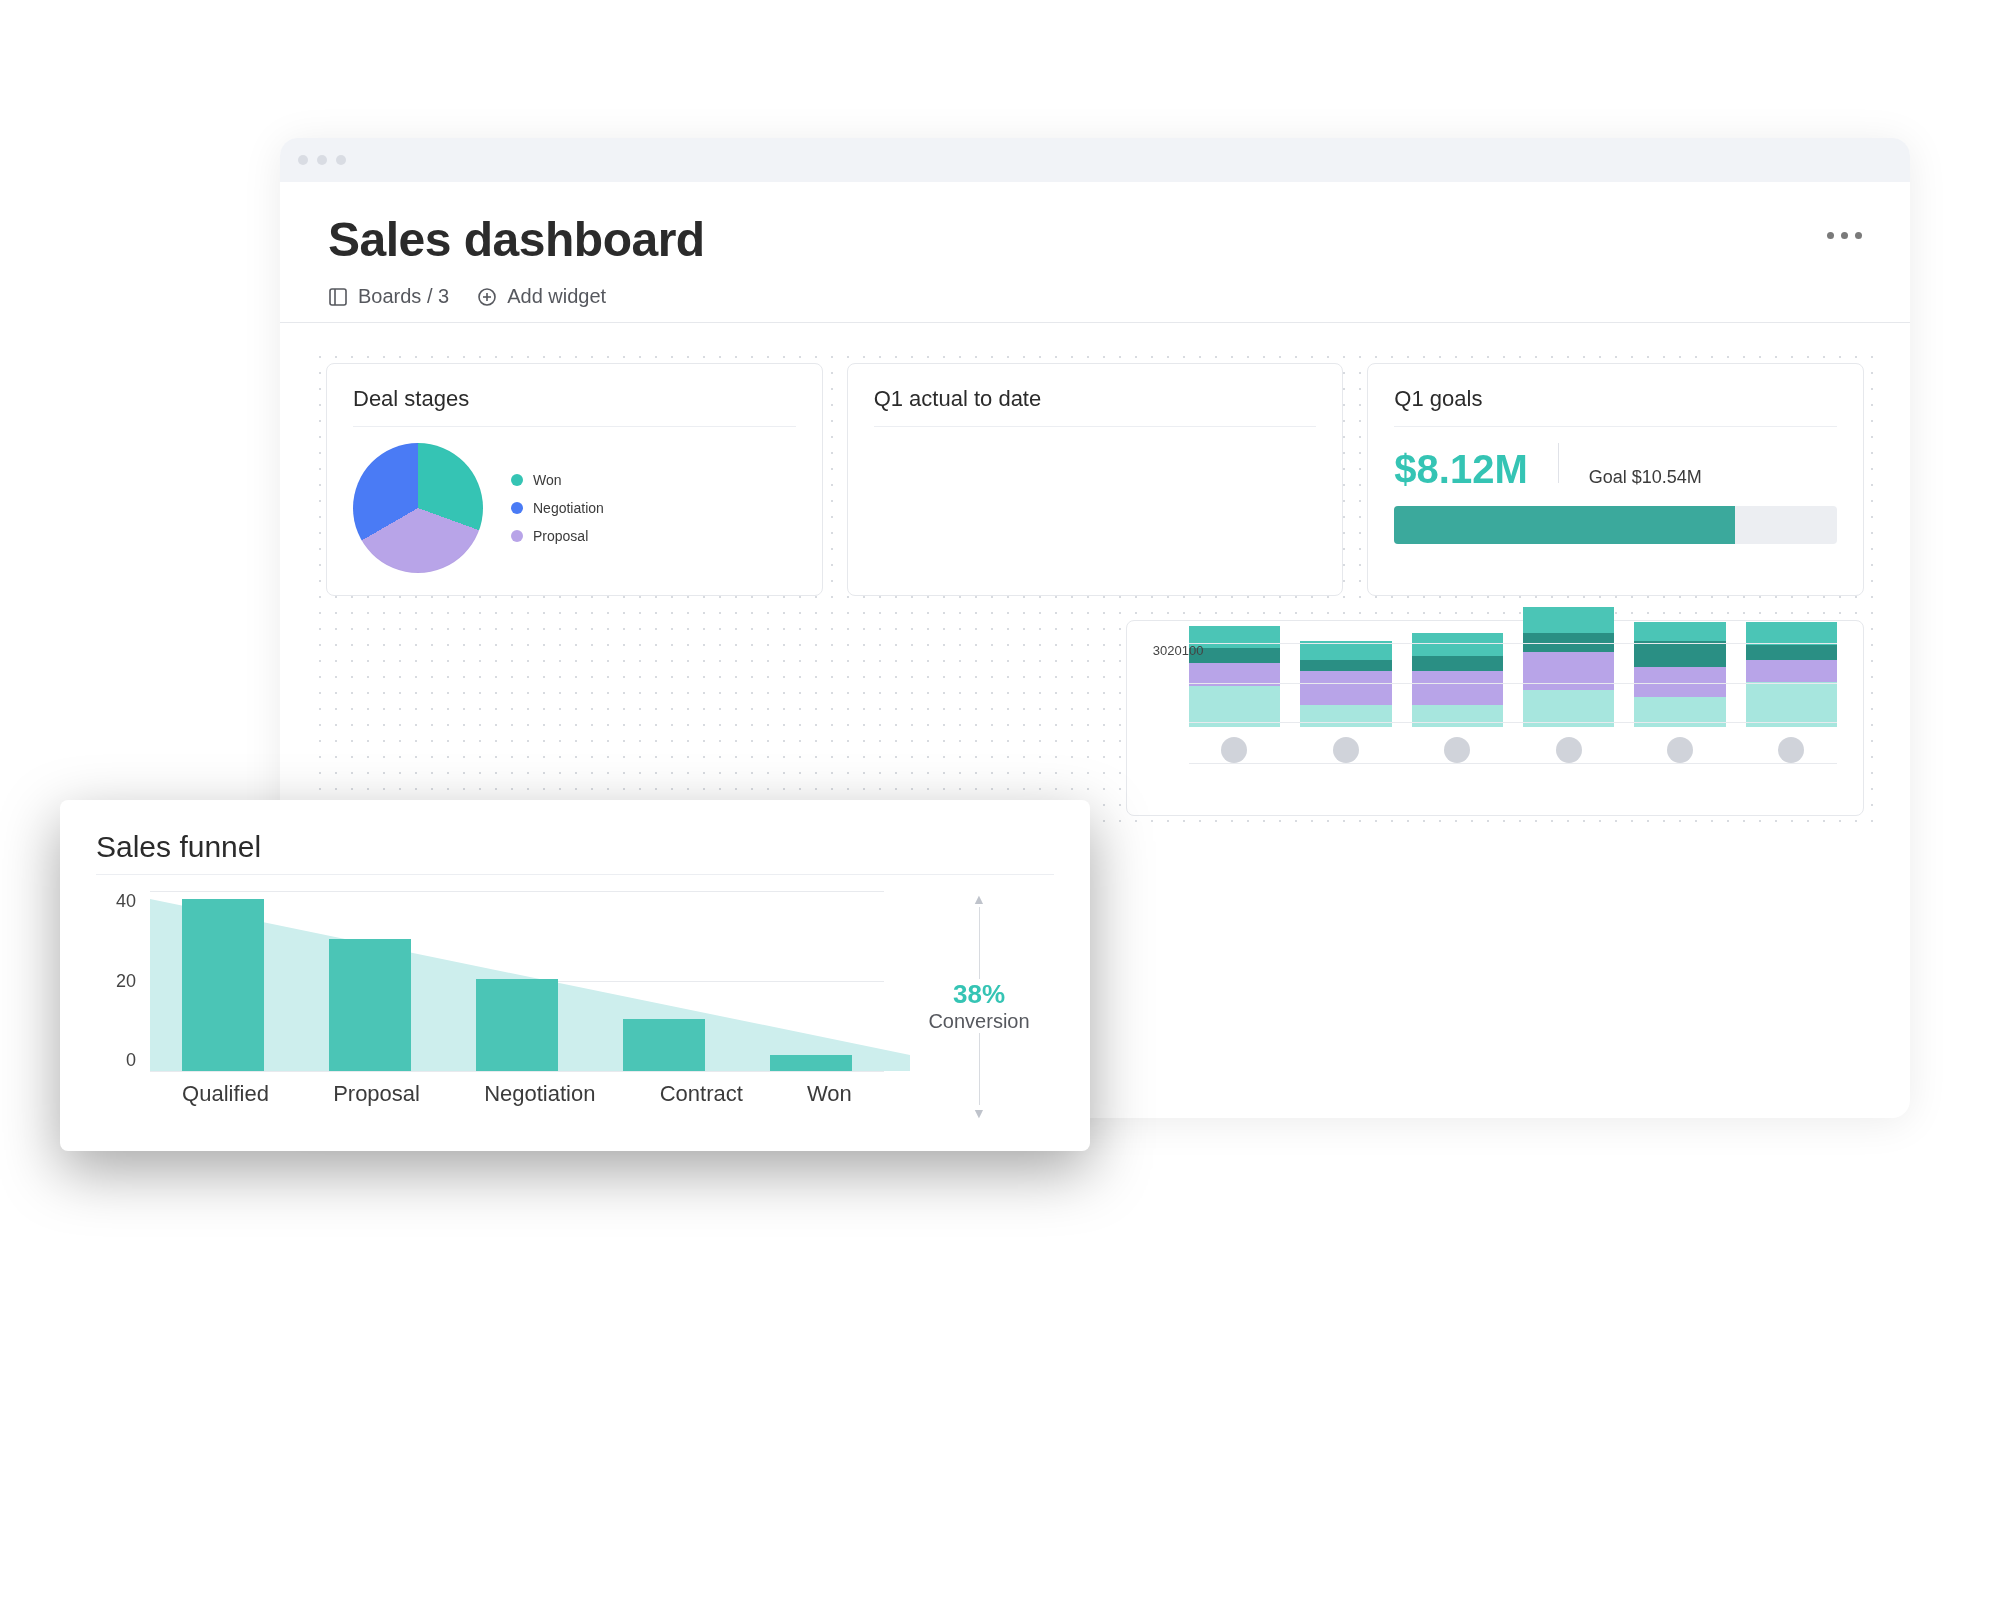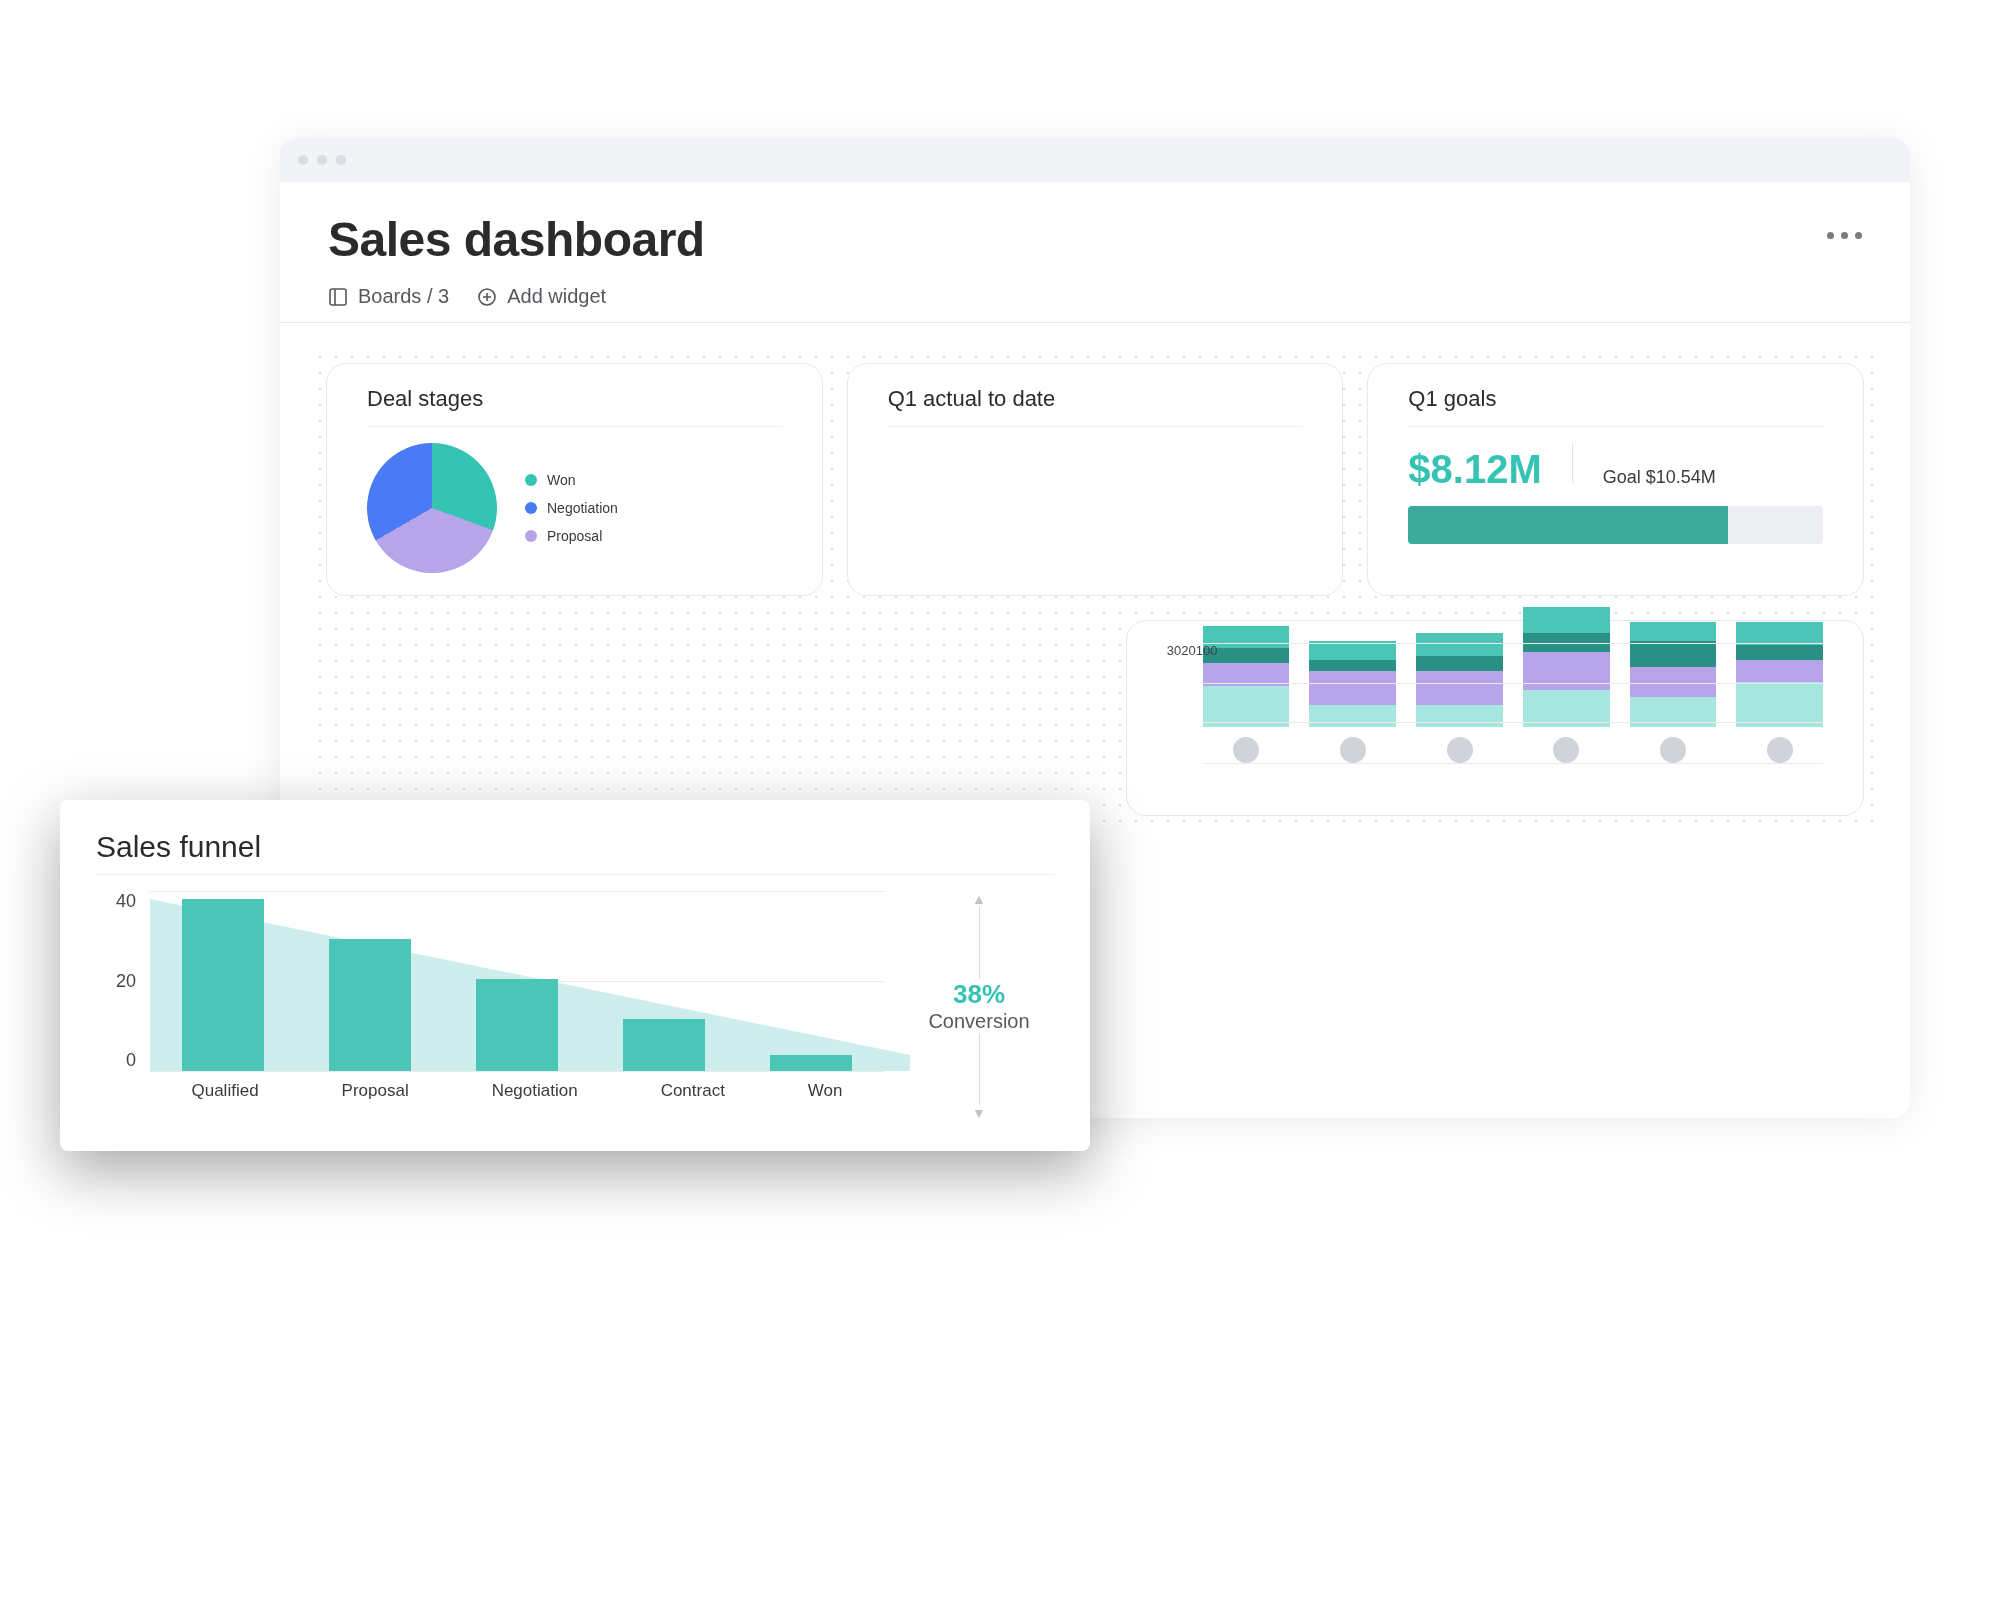--- a/index.html
+++ b/index.html
@@ -10,21 +10,21 @@
 .header { padding: 30px 48px 18px 48px; display: flex; justify-content: space-between; align-items: flex-start; }
 .header h1 { font-size: 48px; font-weight: 600; color: #2b2b2b; letter-spacing: -0.5px; }
 .more-dots { display: flex; gap: 7px; margin-top: 20px; }
 .more-dots span { width: 7px; height: 7px; border-radius: 50%; background: #7a7a7a; }
 .toolbar { display: flex; align-items: center; gap: 28px; padding: 0 48px 14px 48px; border-bottom: 1px solid #e6e8ec; color: #56585e; font-size: 20px; }
 .tool-item { display: flex; align-items: center; gap: 10px; cursor: pointer; }
 .tool-icon { width: 20px; height: 20px; display: inline-flex; align-items: center; justify-content: center; }
 .content { padding: 26px 32px; background: #fff; }
 .dotgrid { background-image: radial-gradient(circle, #d8dbe0 1px, transparent 1px); background-size: 16px 16px; padding: 14px; border-radius: 10px; }
 .row1 { display: grid; grid-template-columns: 1fr 1fr 1fr; gap: 24px; margin-bottom: 24px; }
-.card { background: #fff; border: 1px solid #e6e8ec; border-radius: 20px; padding: 22px 40px; }
+.card { background: #fff; border: 1px solid #e6e8ec; border-radius: 8px; padding: 22px 26px; }
 .card-title { font-size: 22px; color: #2b2b2b; font-weight: 500; padding-bottom: 14px; border-bottom: 1px solid #eceef2; margin-bottom: 16px; }
 .pie-wrap { display: flex; align-items: center; gap: 28px; }
 .pie { width: 130px; height: 130px; border-radius: 50%; background: conic-gradient(#35c4b4 0 110deg, #b8a4e8 110deg 240deg, #4a7bf5 240deg 360deg); position: relative; }
 .pie::after { content: ''; position: absolute; width: 130px; height: 130px; border-radius: 50%; box-shadow: inset 0 0 0 1px rgba(0,0,0,0.02); }
 .legend { display: flex; flex-direction: column; gap: 12px; }
 .legend-item { display: flex; align-items: center; gap: 10px; font-size: 14px; color: #3b3b3b; }
 .legend-sw { width: 12px; height: 12px; border-radius: 50%; }
 .big-number { font-size: 50px; font-weight: 600; color: #2b2b2b; text-align: center; padding: 20px 0; }
 .goal-row { display: flex; align-items: baseline; gap: 30px; }
 .goal-main { font-size: 40px; font-weight: 700; color: #35c4b4; }
@@ -45,21 +45,21 @@
 .funnel-card { position: absolute; left: 60px; top: 800px; width: 1030px; background: #fff; border-radius: 8px; box-shadow: 0 20px 60px rgba(0,0,0,0.35); padding: 30px 36px; }
 .funnel-card .card-title { font-size: 30px; border: none; padding-bottom: 10px; border-bottom: 1px solid #eceef2; }
 .funnel-body { display: flex; gap: 20px; }
 .funnel-chart { flex: 1; position: relative; height: 230px; }
 .funnel-yaxis { position: absolute; left: 0; top: 0; height: 180px; display: flex; flex-direction: column; justify-content: space-between; font-size: 18px; color: #444; width: 40px; text-align: right; }
 .funnel-plot { position: absolute; left: 54px; right: 0; top: 0; height: 180px; }
 .funnel-grid-line { position: absolute; left: 0; right: 0; height: 1px; background: #e8eaee; }
 .funnel-area { position: absolute; left: 0; right: 0; top: 0; height: 180px; }
 .funnel-bars { position: absolute; left: 0; right: 0; top: 0; height: 180px; display: flex; justify-content: space-around; align-items: flex-end; }
 .funnel-bar { width: 82px; background: #4bc5b6; }
-.funnel-labels { position: absolute; left: 54px; right: 0; top: 190px; display: flex; justify-content: space-around; font-size: 17px; color: #3b3b3b; align-items: center; }
+.funnel-labels { position: absolute; left: 54px; right: 0; top: 190px; display: flex; justify-content: space-around; font-size: 22px; color: #3b3b3b; align-items: center; }
 .conversion { width: 150px; display: flex; flex-direction: column; align-items: center; justify-content: center; position: relative; }
 .conv-line { width: 1px; flex: 1; background: #d8dbe0; }
 .conv-arrow { font-size: 14px; color: #bfc3cb; }
 .conv-pct { font-size: 26px; font-weight: 600; color: #35c4b4; }
 .conv-lbl { font-size: 20px; color: #56585e; }
 </style>
 </head>
 <body>
 
 <div class="window">

